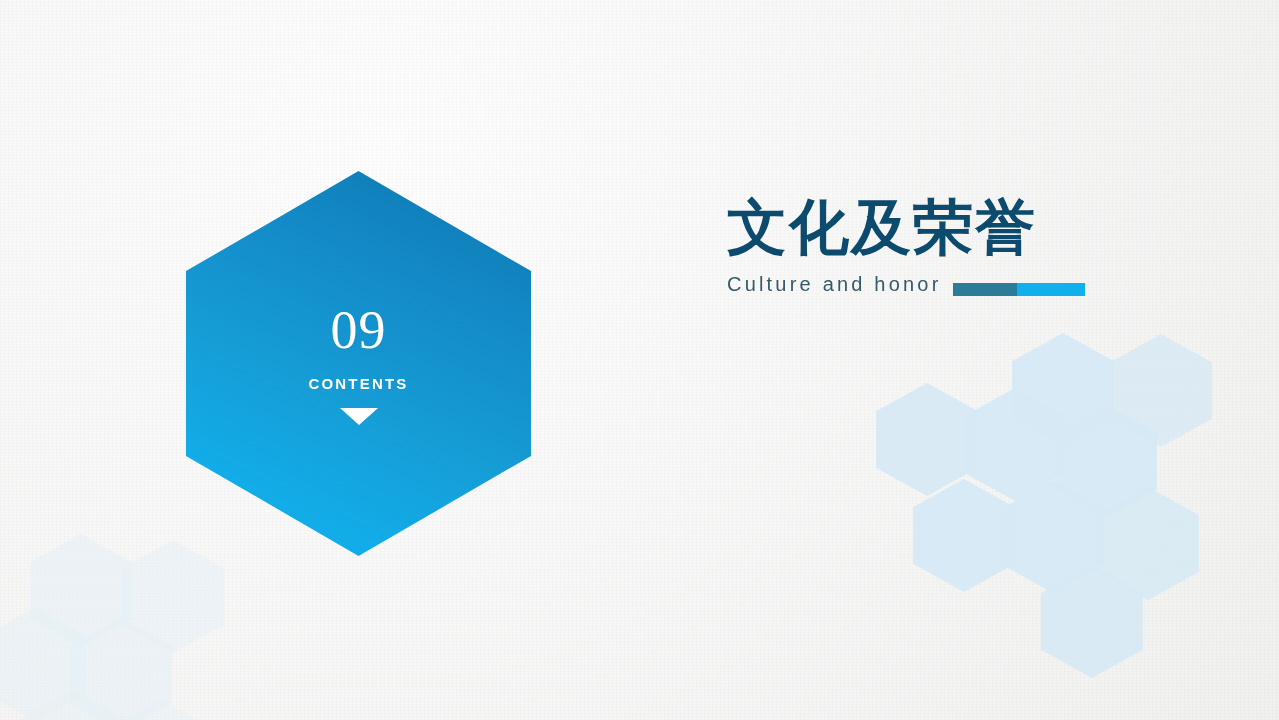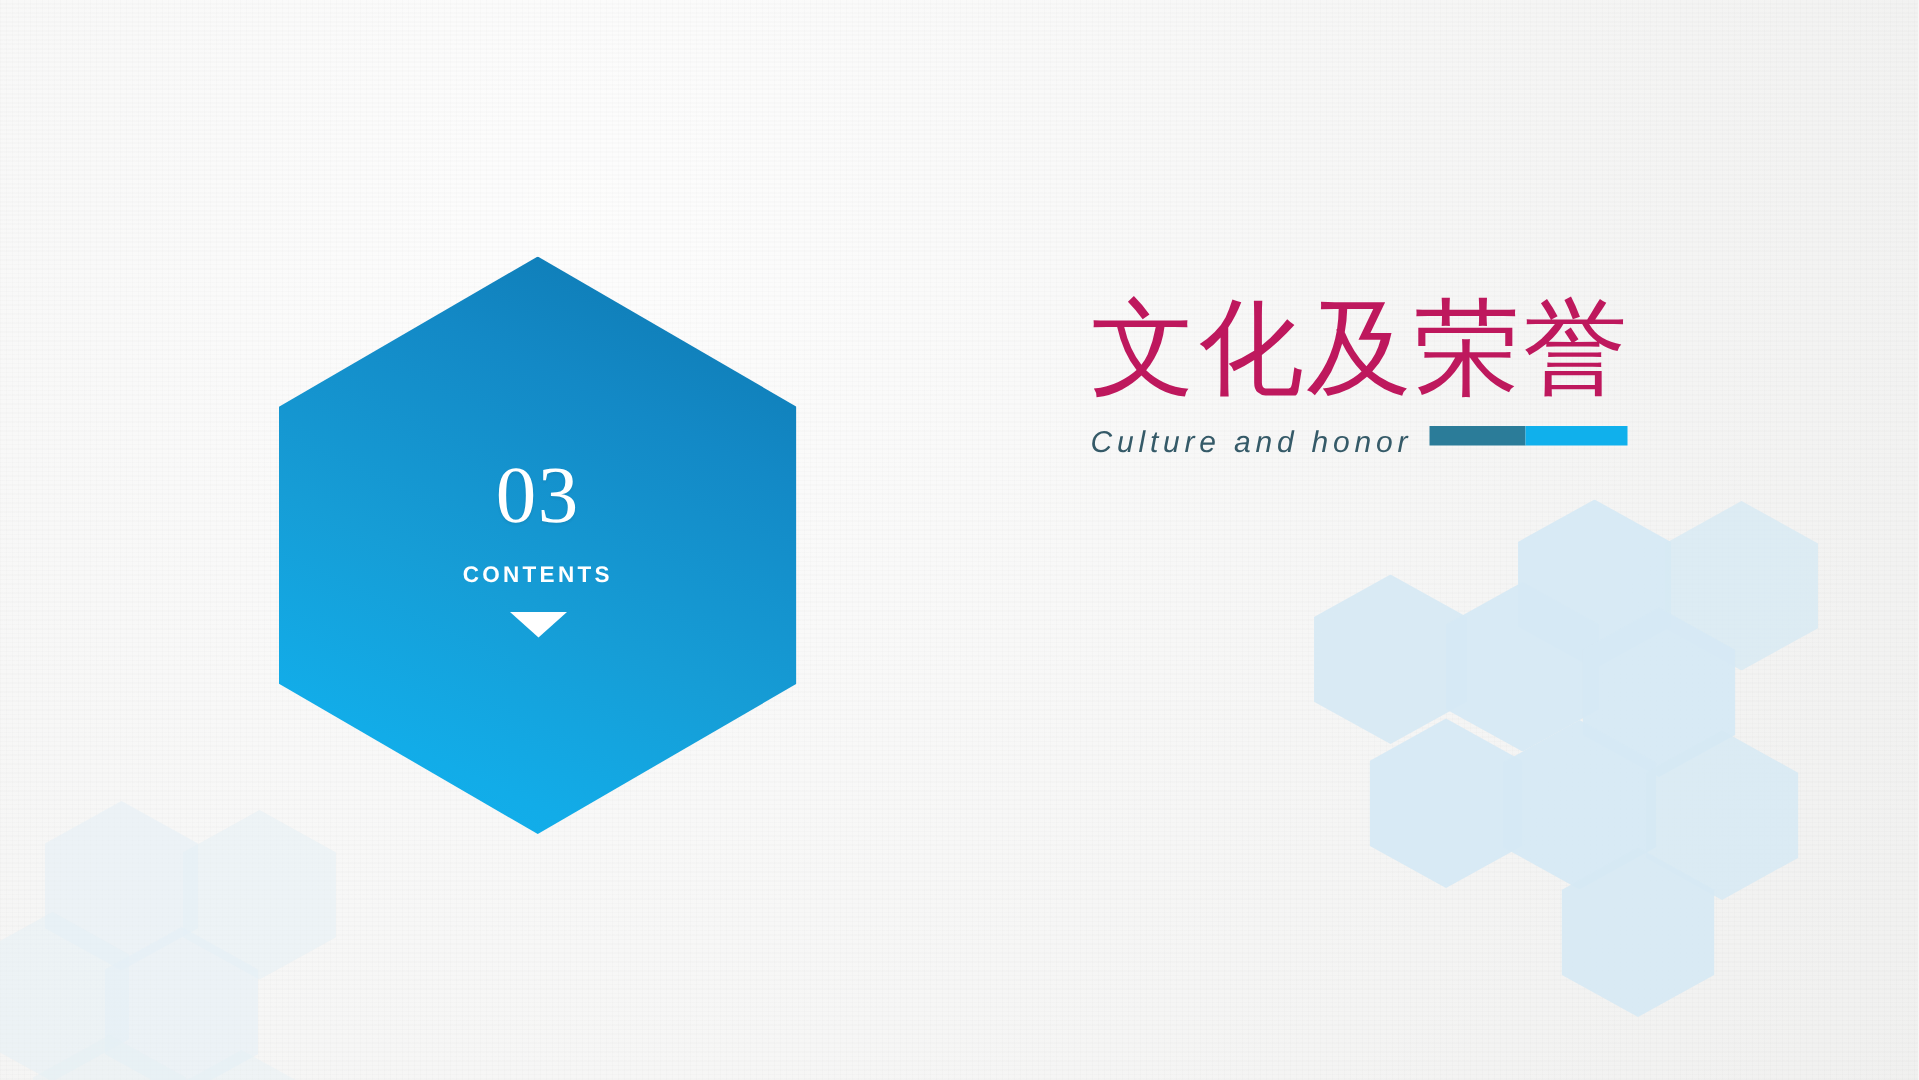--- a/index.html
+++ b/index.html
@@ -98,32 +98,31 @@
   }
 
   
   .title-block{
     position:absolute;
     left:727px; top:196px;
     width:420px;
   }
   .title-main{
     font-family:"Liberation Sans", sans-serif;
-    font-size:70px;
-    font-weight:normal;
-    color:#be185d;
+    font-size:60px;
+    font-weight:bold;
+    color:#0c4a6e;
     letter-spacing:2px;
     line-height:1.05;
     white-space:nowrap;
   }
   .subtitle-row{
     display:flex;
-    align-items:flex-start;
+    align-items:flex-end;
     margin-top:14px;
-    font-style:italic;
   }
   .subtitle-text{
     font-size:20px;
     color:#355a68;
     letter-spacing:3.2px;
     white-space:nowrap;
     font-weight:400;
   }
   .subtitle-bar{
     display:flex;
@@ -157,21 +156,21 @@
       <div class="hex-deco" style="left: 70px; top: 618px; width: 102px; height: 113px; background: rgb(228, 239, 245); opacity: 0.55;"></div>
       <div class="hex-deco" style="left: 22px; top: 690px; width: 102px; height: 113px; background: rgb(228, 239, 245); opacity: 0.45;"></div>
       <div class="hex-deco" style="left: 110px; top: 700px; width: 102px; height: 113px; background: rgb(228, 239, 245); opacity: 0.4;"></div>
     </div>
 
   <div class="content">
 
     <div class="hex-badge">
       <div class="hex-shape"></div>
       <div class="badge-inner">
-        <div class="badge-number">03</div>
+        <div class="badge-number">09</div>
         <div class="badge-contents-row">
           <span class="badge-rule"></span>
           <span class="badge-contents">CONTENTS</span>
           <span class="badge-rule"></span>
         </div>
         <div class="badge-arrow"></div>
       </div>
     </div>
 
     <div class="title-block">

